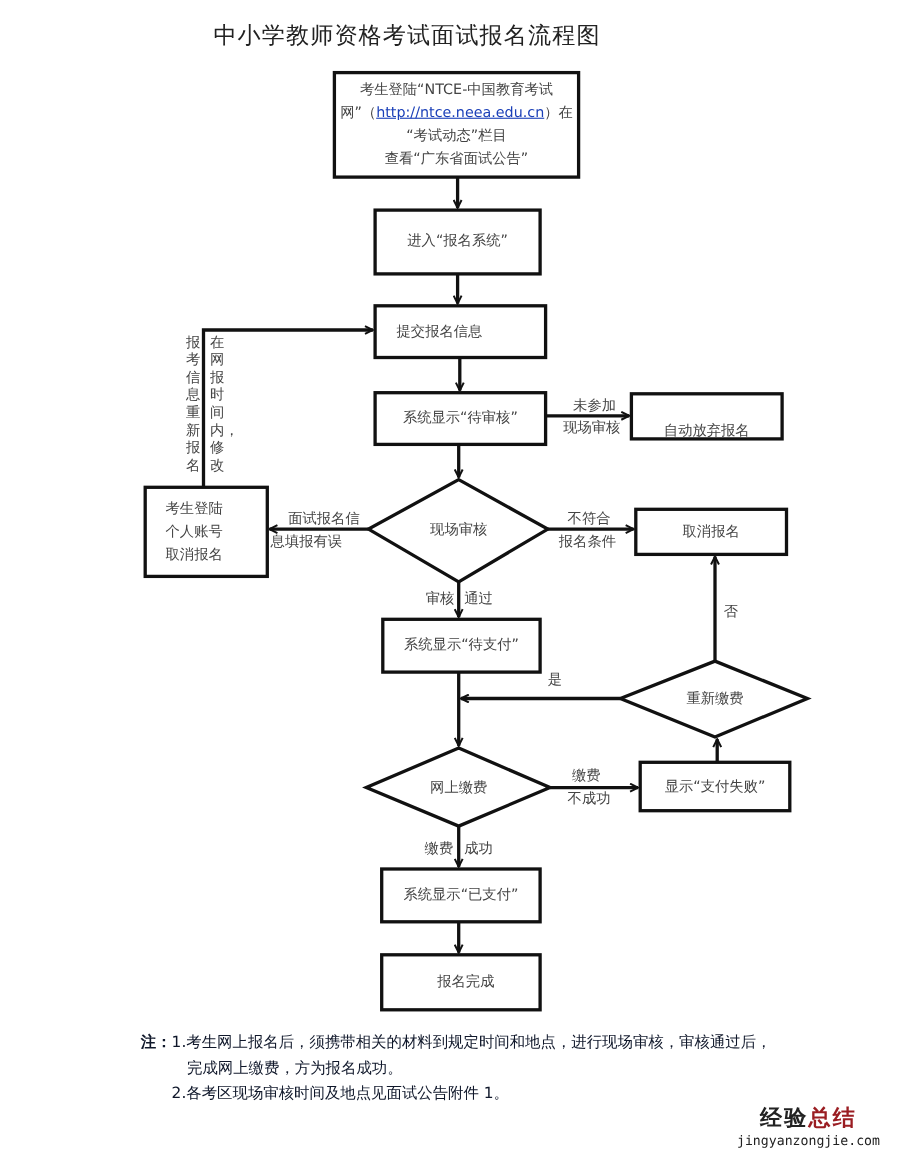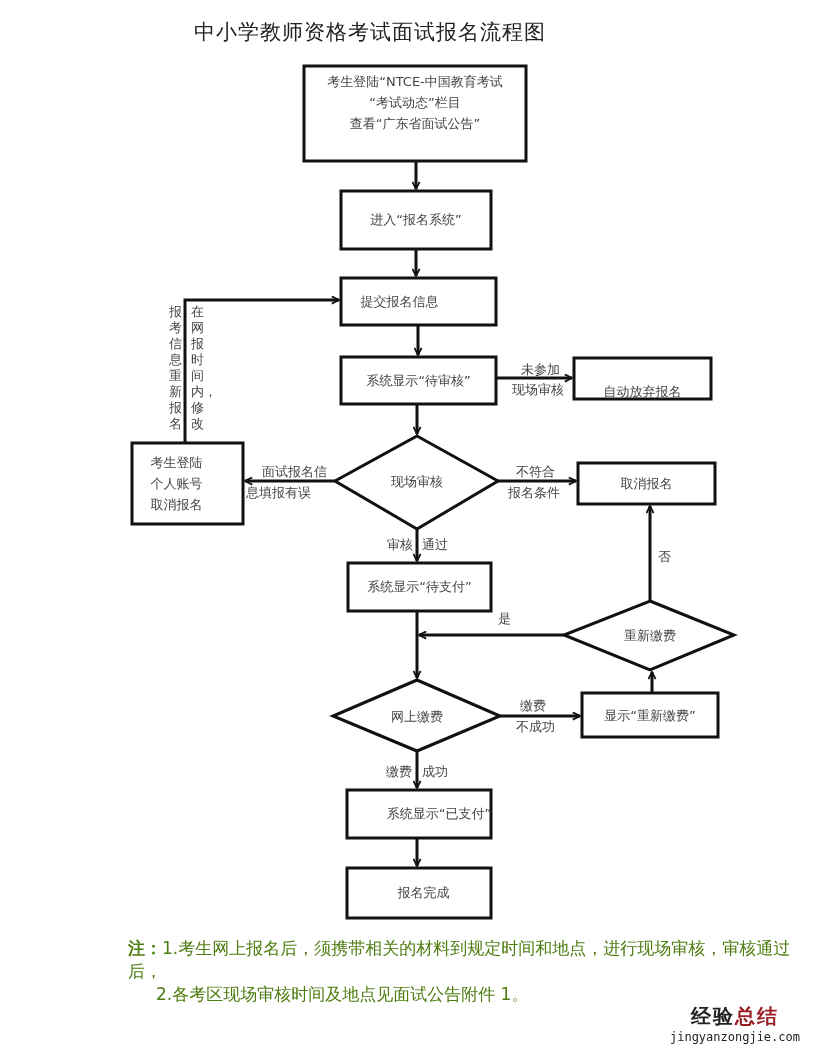--- a/index.html
+++ b/index.html
@@ -5,21 +5,21 @@
   html, body { margin: 0; padding: 0; background: #ffffff; }
   body { width: 820px; height: 1052px; position: relative; overflow: hidden;
          font-family: "DejaVu Sans", "Liberation Sans", sans-serif; color: #333; }
   #canvas { position: absolute; left: 0; top: 0; }
   .title { position: absolute; left: 0; width: 740px; top: 18px; text-align: center;
            font-size: 21px; color: #222; letter-spacing: 1px; }
   .node-text { position: absolute; text-align: center; font-size: 13px; color: #444; line-height: 21px; }
   .lbl { position: absolute; font-size: 13px; color: #444; line-height: 19px; white-space: nowrap; }
   .vlbl { position: absolute; font-size: 13px; color: #444; width: 14px; line-height: 16px; word-break: break-all; }
   .link { color: #1a3fb8; text-decoration: underline; }
-  .notes { position: absolute; left: 128px; top: 937px; font-size: 17px; color: #4d7c0f; line-height: 23px; }
+  .notes { position: absolute; left: 128px; top: 937px; font-size: 14px; color: #0f172a; line-height: 23px; }
   .notes .head { font-weight: bold; }
   .wm { position: absolute; right: 20px; top: 1003px; text-align: center; }
   .wm .cn { font-size: 20px; font-weight: bold; color: #222; letter-spacing: 2px; }
   .wm .cn .red { color: #9a1d22; }
   .wm .en { font-size: 12px; color: #222; font-family: "DejaVu Sans Mono", monospace; }
 </style>
 </head>
 <body>
 
 <svg id="canvas" width="820" height="1052">
@@ -63,42 +63,43 @@
     <line x1="652" y1="693" x2="652" y2="672" marker-end="url(#arr)"></line>
     <line x1="417" y1="751" x2="417" y2="788" marker-end="url(#arr)"></line>
     <line x1="417" y1="838" x2="417" y2="866" marker-end="url(#arr)"></line>
   </g>
 </svg>
 
 <div class="title">中小学教师资格考试面试报名流程图</div>
 
 <div class="node-text" style="left:304px; top:71px; width:222px;">
   <div>考生登陆“NTCE-中国教育考试</div>
+  <div><span>网”（</span><span class="link">http://ntce.neea.edu.cn</span><span>）在</span></div>
   <div>“考试动态”栏目</div>
   <div>查看“广东省面试公告”</div>
 </div>
 
 <div class="node-text" style="left:341px; top:209px; width:150px;">进入“报名系统”</div>
 <div class="node-text" style="left:333px; top:291px; width:133px;">提交报名信息</div>
 <div class="node-text" style="left:341px; top:370px; width:155px;">系统显示“待审核”</div>
 <div class="node-text" style="left:574px; top:368px; width:137px;margin-top:13px;">自动放弃报名</div>
 <div class="node-text" style="left:355px; top:471px; width:124px;">现场审核</div>
 
 <div class="node-text" style="left:132px; top:452px; width:89px;">
   <div>考生登陆</div>
   <div>个人账号</div>
   <div>取消报名</div>
 </div>
 
 <div class="node-text" style="left:578px; top:473px; width:137px;">取消报名</div>
 <div class="node-text" style="left:348px; top:576px; width:143px;">系统显示“待支付”</div>
 <div class="node-text" style="left:590px; top:625px; width:120px;">重新缴费</div>
 <div class="node-text" style="left:355px; top:706px; width:124px;">网上缴费</div>
-<div class="node-text" style="left:582px; top:705px; width:136px;">显示“重新缴费”</div>
-<div class="node-text" style="left:347px; top:803px; width:144px;padding-left:20px;">系统显示“已支付”</div>
+<div class="node-text" style="left:582px; top:705px; width:136px;">显示“支付失败”</div>
+<div class="node-text" style="left:347px; top:803px; width:144px;">系统显示“已支付”</div>
 <div class="node-text" style="left:347px; top:882px; width:153px;">报名完成</div>
 
 <div class="lbl" style="left:521px; top:360px;">未参加</div>
 <div class="lbl" style="left:512px; top:380px;">现场审核</div>
 <div class="lbl" style="left:262px; top:462px;">面试报名信</div>
 <div class="lbl" style="left:246px; top:483px;">息填报有误</div>
 <div class="lbl" style="left:516px; top:462px;">不符合</div>
 <div class="lbl" style="left:508px; top:483px;">报名条件</div>
 <div class="lbl" style="left:387px; top:535px;">审核</div>
 <div class="lbl" style="left:422px; top:535px;">通过</div>
@@ -107,19 +108,20 @@
 <div class="lbl" style="left:520px; top:696px;">缴费</div>
 <div class="lbl" style="left:516px; top:717px;">不成功</div>
 <div class="lbl" style="left:386px; top:762px;">缴费</div>
 <div class="lbl" style="left:422px; top:762px;">成功</div>
 
 <div class="vlbl" style="left:169px; top:304px;">报考信息重新报名</div>
 <div class="vlbl" style="left:191px; top:304px;">在网报时间内，修改</div>
 
 <div class="notes">
   <div><span class="head">注：</span><span>1.考生网上报名后，须携带相关的材料到规定时间和地点，进行现场审核，审核通过后，</span></div>
+  <div style="padding-left:42px;">完成网上缴费，方为报名成功。</div>
   <div style="padding-left:28px;">2.各考区现场审核时间及地点见面试公告附件 1。</div>
 </div>
 
 <div class="wm">
   <div class="cn"><span>经验</span><span class="red">总结</span></div>
   <div class="en">jingyanzongjie.com</div>
 </div>
 
 </body></html>

